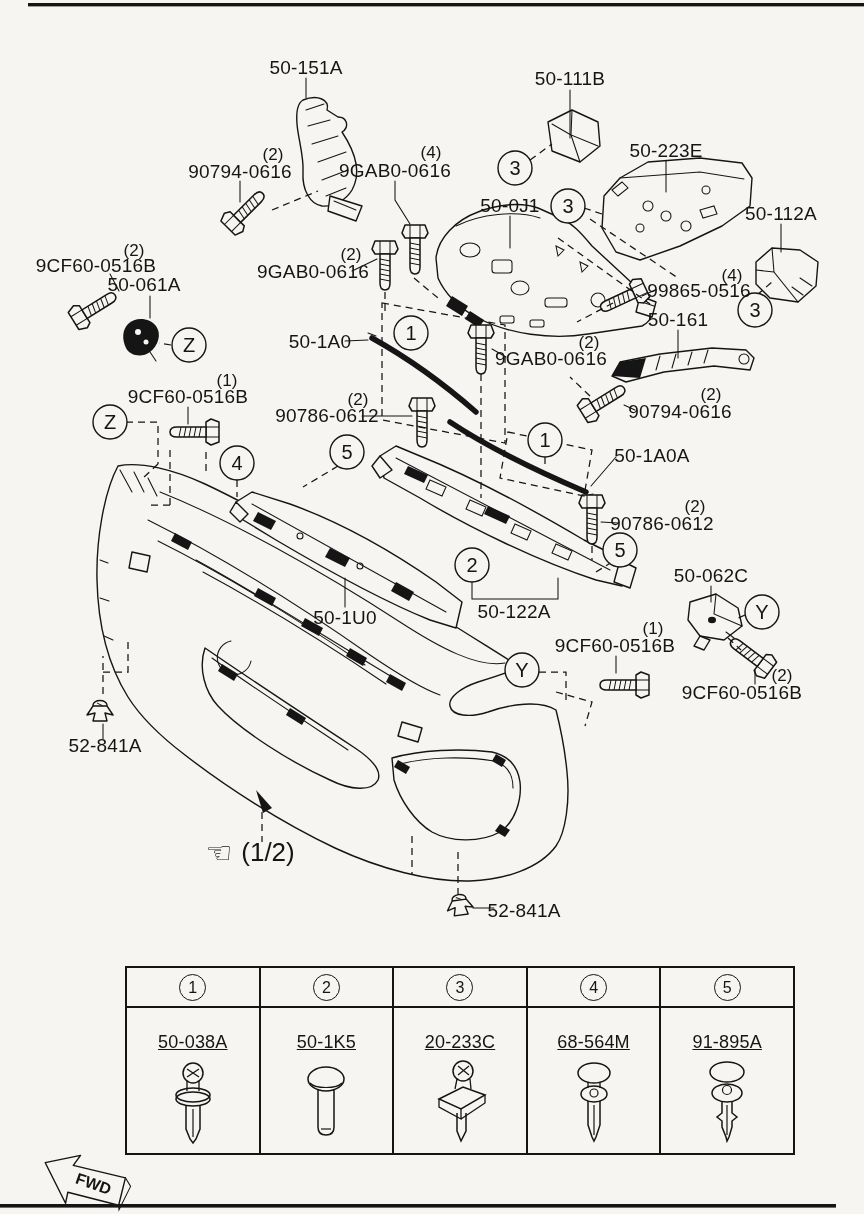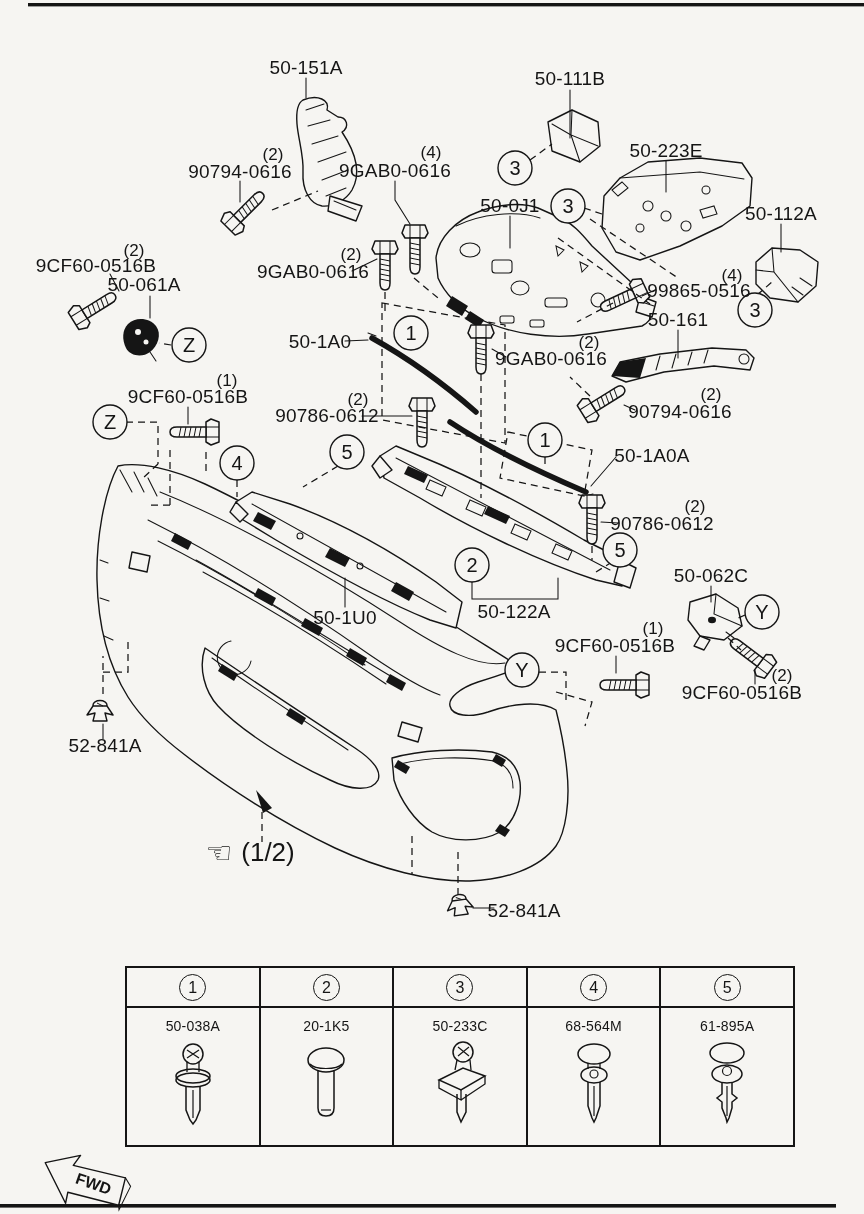--- a/index.html
+++ b/index.html
@@ -30,21 +30,21 @@
   }
   .ftable td {
     border:2.5px solid var(--ink); text-align:center; vertical-align:top; padding:0;
   }
   .ftable tr.hd td { height:38px; vertical-align:middle; }
   .circle-num {
     display:inline-block; width:25px; height:25px; line-height:25px;
     border:1.8px solid var(--ink); border-radius:50%;
     font-size:16px; text-align:center;
   }
-  .part-no { font-size:14px; margin-top:10px; letter-spacing:0.2px; }
+  .part-no { font-size:18px; margin-top:24px; letter-spacing:0.2px;text-decoration:underline; }
   .icon-box { margin-top:4px; }
 </style>
 </head>
 <body>
 
 
 
 <svg width="864" height="1214" viewBox="0 0 864 1214" xmlns="http://www.w3.org/2000/svg">
   <defs>
     <g id="bolt">
@@ -434,32 +434,32 @@
             <path d="M33,12 l12,8 M45,12 l-12,8" stroke="#151515" stroke-width="1.3" fill="none"></path>
             <path d="M33,24 L33,34 M45,24 L45,34" stroke="#151515" stroke-width="1.3"></path>
             <ellipse cx="39" cy="38" rx="17" ry="7" fill="none" stroke="#151515" stroke-width="1.5"></ellipse>
             <ellipse cx="39" cy="42" rx="17" ry="7" fill="none" stroke="#151515" stroke-width="1.5"></ellipse>
             <path d="M32,48 L32,72 L36,82 L39,86 L42,82 L46,72 L46,48" fill="none" stroke="#151515" stroke-width="1.5"></path>
             <path d="M39,52 L39,80" stroke="#151515" stroke-width="1.2"></path>
           </svg>
         </div>
       </td>
       <td>
-        <div class="part-no">20-1K5</div>
+        <div class="part-no">50-1K5</div>
         <div class="icon-box">
           <svg width="78" height="92" viewBox="0 0 78 92">
             <ellipse cx="39" cy="22" rx="18" ry="12" fill="none" stroke="#151515" stroke-width="1.5"></ellipse>
             <path d="M23,26 C28,32 50,32 55,26" fill="none" stroke="#151515" stroke-width="1.2"></path>
             <path d="M31,33 L31,70 Q31,78 39,78 Q47,78 47,70 L47,33" fill="none" stroke="#151515" stroke-width="1.5"></path>
             <path d="M34,72 h10" stroke="#151515" stroke-width="1.2"></path>
           </svg>
         </div>
       </td>
       <td>
-        <div class="part-no">50-233C</div>
+        <div class="part-no">20-233C</div>
         <div class="icon-box">
           <svg width="78" height="92" viewBox="0 0 78 92">
             <circle cx="42" cy="14" r="10" fill="none" stroke="#151515" stroke-width="1.5"></circle>
             <path d="M37,9 l11,9 M48,9 l-11,9" stroke="#151515" stroke-width="1.2" fill="none"></path>
             <path d="M36,22 L34,32 M49,22 L50,32" stroke="#151515" stroke-width="1.3"></path>
             <path d="M18,42 L42,30 L64,38 L40,52 Z" fill="none" stroke="#151515" stroke-width="1.5"></path>
             <path d="M18,42 L18,50 L40,62 L40,52 M64,38 L64,46 L40,62" fill="none" stroke="#151515" stroke-width="1.3"></path>
             <path d="M36,56 L36,74 L40,84 L45,74 L45,56" fill="none" stroke="#151515" stroke-width="1.5"></path>
           </svg>
         </div>
@@ -471,21 +471,21 @@
             <ellipse cx="39" cy="16" rx="16" ry="10" fill="none" stroke="#151515" stroke-width="1.5"></ellipse>
             <path d="M33,25 L33,31 M45,25 L45,31" stroke="#151515" stroke-width="1.3"></path>
             <ellipse cx="39" cy="37" rx="13" ry="8" fill="none" stroke="#151515" stroke-width="1.5"></ellipse>
             <circle cx="39" cy="36" r="4" fill="none" stroke="#151515" stroke-width="1.2"></circle>
             <path d="M33,44 L33,68 L37,80 L39,84 L41,80 L45,68 L45,44" fill="none" stroke="#151515" stroke-width="1.5"></path>
             <path d="M39,48 L39,78" stroke="#151515" stroke-width="1.2"></path>
           </svg>
         </div>
       </td>
       <td>
-        <div class="part-no">61-895A</div>
+        <div class="part-no">91-895A</div>
         <div class="icon-box">
           <svg width="78" height="92" viewBox="0 0 78 92">
             <ellipse cx="39" cy="15" rx="17" ry="10" fill="none" stroke="#151515" stroke-width="1.5"></ellipse>
             <ellipse cx="39" cy="36" rx="15" ry="9" fill="none" stroke="#151515" stroke-width="1.5"></ellipse>
             <circle cx="39" cy="33" r="4.5" fill="none" stroke="#151515" stroke-width="1.2"></circle>
             <path d="M34,44 L34,56 L29,60 L34,64 L34,70 L38,80 L39,84 L41,80 L44,70 L44,64 L49,60 L44,56 L44,44" fill="none" stroke="#151515" stroke-width="1.5"></path>
             <path d="M39,48 L39,78" stroke="#151515" stroke-width="1.2"></path>
           </svg>
         </div>
       </td>

